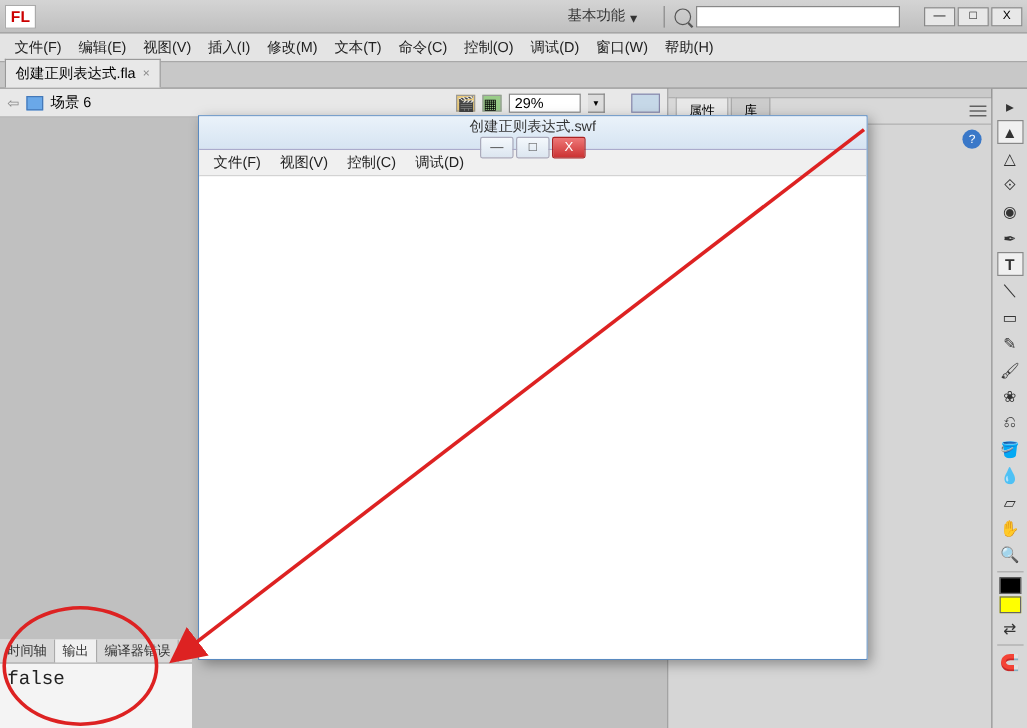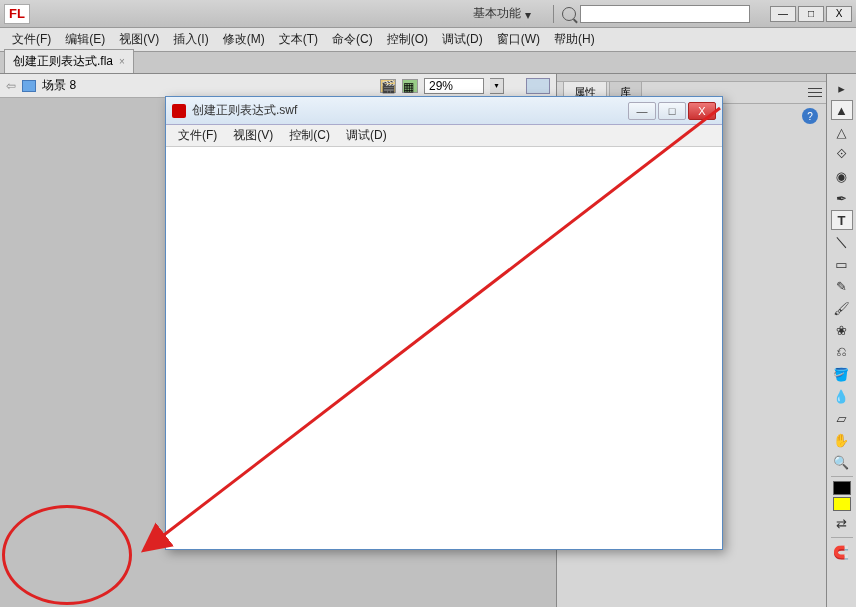--- a/index.html
+++ b/index.html
@@ -62,21 +62,21 @@
 
 
 .toolbox { width: 30px; background: #d8d8d8; border-left: 1px solid #888; display: flex; flex-direction: column; align-items: center; padding-top: 4px; gap: 2px; }
 .toolbox .tool { width: 22px; height: 20px; display: flex; align-items: center; justify-content: center; color: #333; font-size: 13px; cursor: default; border: 1px solid transparent; }
 .toolbox .tool.sel { background: #f0f0f0; border: 1px solid #888; }
 .toolbox .swatch { width: 18px; height: 14px; border: 1px solid #666; }
 .toolbox .sep { width: 22px; height: 1px; background: #aaa; margin: 2px 0; }
 
 
 .swf-window { position: absolute; left: 165px; top: 96px; width: 558px; height: 454px; border: 1px solid #5a8ac0; box-shadow: 3px 3px 10px rgba(0,0,0,0.35); background: #fff; z-index: 50; }
-.swf-title { height: 28px; background: linear-gradient(#eaf2fa, #d6e4f2); display: flex; align-items: center; padding: 0 6px; border-bottom: 1px solid #aac; }
+.swf-title { height: 28px; background: linear-gradient(#eaf2fa, #d6e4f2); display: flex; align-items: center; padding: 0 6px; border-bottom: 1px solid #aac; flex-direction: column; }
 .swf-title .icon { width: 14px; height: 14px; background: #c00; border-radius: 2px; margin-right: 6px; }
 .swf-title .t { flex: 1; color: #333; font-size: 12px; }
 .swf-title .btns { display: flex; gap: 2px; }
 .swf-title .btns span { width: 28px; height: 18px; border: 1px solid #aab; background: linear-gradient(#f4f8fc,#dce6f0); display: flex; align-items: center; justify-content: center; font-size: 11px; color: #444; border-radius: 2px; }
 .swf-title .btns span.close { background: linear-gradient(#e77,#c33); color: #fff; border-color: #a22; }
 .swf-menu { height: 22px; background: #f0f0f0; display: flex; align-items: center; padding: 0 6px; gap: 4px; border-bottom: 1px solid #ccc; }
 .swf-menu span { padding: 2px 6px; color: #222; }
 .swf-body { flex: 1; background: #fff; height: calc(100% - 50px); }
 
 
@@ -122,33 +122,41 @@
     <span>创建正则表达式.fla</span>
     <span class="x">×</span>
   </div>
 </div>
 
 <div class="main">
   <div class="stage-col">
     <div class="stage-header">
       <span style="color:#888">⇦</span>
       <span class="scene-icon"></span>
-      <span>场景 8</span>
+      <span>场景 6</span>
       <div class="spacer"></div>
       <span class="hicon" style="background:#e8c878">🎬</span>
       <span class="hicon" style="background:#9c8">▦</span>
       <div class="zoom">
           <span>29%</span>
         </div>
       <div class="zoom-dd">▾</div>
       <span style="width:10px"></span>
       <span class="brush"></span>
     </div>
     <div class="stage-canvas"></div>
 
+    <div class="bottom-panel">
+      <div class="bottom-tabs">
+        <span>时间轴</span>
+        <span class="active">输出</span>
+        <span>编译器错误</span>
+      </div>
+      <div class="output-body">false</div>
+    </div>
   </div>
 
   <div class="right-col">
     <div style="height:8px;background:#cacaca;border-bottom:1px solid #aaa"></div>
     <div class="panel-tabs">
       <div class="ptab">属性</div>
       <div class="ptab inactive">库</div>
       <div class="menu-btn">
           <i></i>
           <i></i>

